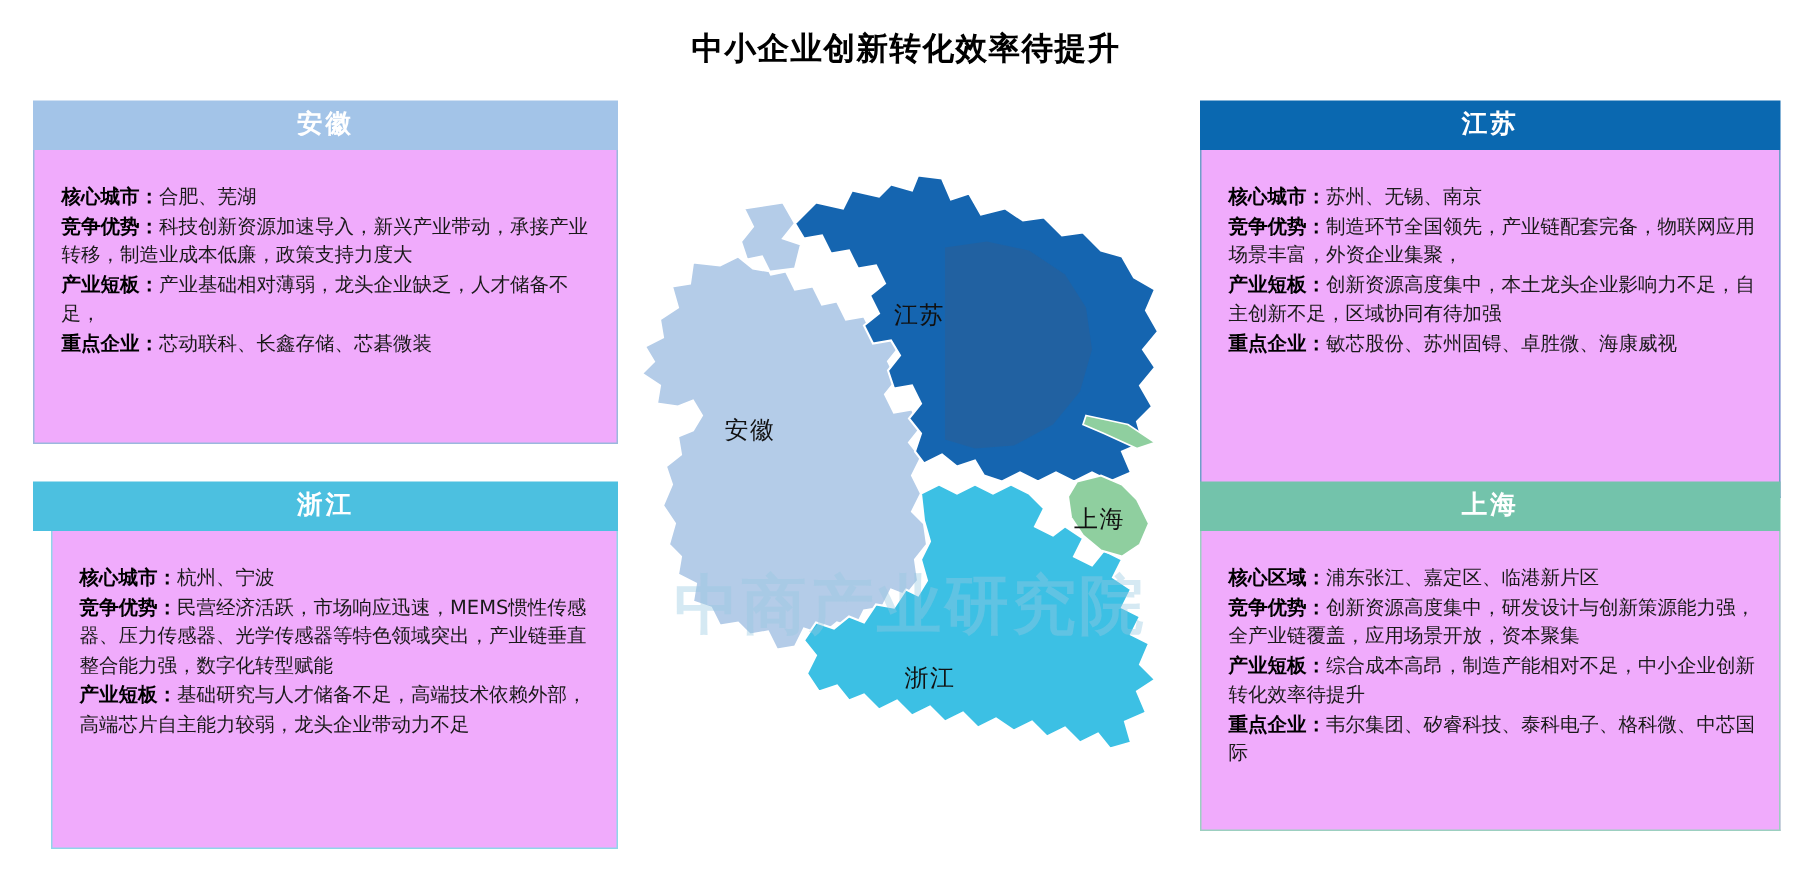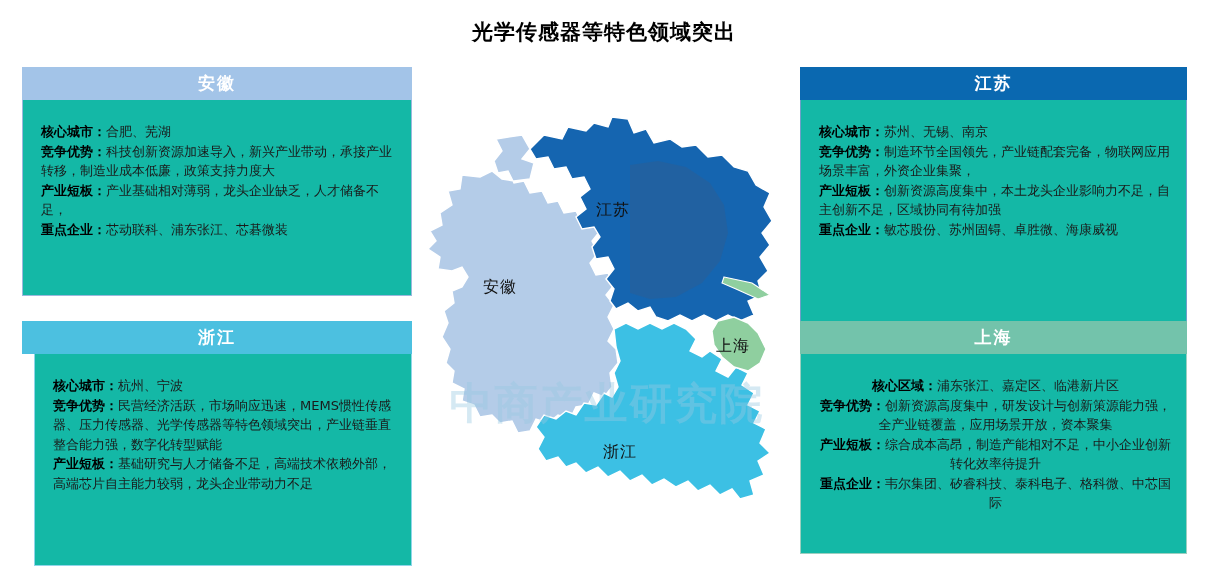--- a/index.html
+++ b/index.html
@@ -39,21 +39,21 @@
     text-align: center;
     color: #ffffff;
     font-size: 17px;
     font-weight: bold;
     letter-spacing: 2px;
   }
   .panel-body {
     box-sizing: border-box;
     border: 1px solid #9bb8dd;
     border-top: none;
-    background: #14b8a6;
+    background: #f0abfc;
     padding: 22px 14px 8px 18px;
     font-size: 13px;
     line-height: 19.5px;
     color: #1a1a1a;
   }
   .panel-body .row {
     margin: 0;
     padding: 0;
     text-indent: 0;
   }
@@ -63,21 +63,21 @@
   }
 
   
   #panel-anhui   { left: 22px;  top: 67px;  width: 390px; }
   #panel-anhui   .panel-body { height: 196px; }
   #panel-zhejiang{ left: 22px;  top: 321px; width: 390px; }
   #panel-zhejiang .panel-body { height: 212px; }
   #panel-jiangsu { left: 800px; top: 67px;  width: 387px; }
   #panel-jiangsu .panel-body { height: 232px; }
   #panel-shanghai{ left: 800px; top: 321px; width: 387px; }
-  #panel-shanghai .panel-body { height: 200px; text-align: center; }
+  #panel-shanghai .panel-body { height: 200px; }
 
   #panel-anhui    .panel-header { background: #a3c4e8; }
   #panel-zhejiang .panel-header { background: #4cc0e0; }
   #panel-jiangsu  .panel-header { background: #0a68b0; }
   #panel-shanghai .panel-header { background: #73c3ab; }
 
   #panel-zhejiang .panel-body { border-color: #8fd5e9; margin-left: 12px; }
   #panel-jiangsu  .panel-body { border-color: #6f9fc9; }
   #panel-shanghai .panel-body { border-color: #9ccfc0; }
 
@@ -116,36 +116,36 @@
     white-space: nowrap;
   }
   #label-jiangsu  { left: 178px; top: 95px; }
   #label-anhui    { left: 65px;  top: 172px; }
   #label-shanghai { left: 298px; top: 231px; }
   #label-zhejiang { left: 185px; top: 337px; }
 </style>
 </head>
 <body>
 
-<div class="page-title">光学传感器等特色领域突出</div>
+<div class="page-title">中小企业创新转化效率待提升</div>
 
 <div class="panel" id="panel-anhui">
   <div class="panel-header">安徽</div>
   <div class="panel-body">
     <div class="row">
       <span class="lbl">核心城市：</span><span>合肥、芜湖</span>
     </div>
     <div class="row">
       <span class="lbl">竞争优势：</span><span>科技创新资源加速导入，新兴产业带动，承接产业转移，制造业成本低廉，政策支持力度大</span>
     </div>
     <div class="row">
       <span class="lbl">产业短板：</span><span>产业基础相对薄弱，龙头企业缺乏，人才储备不足，</span>
     </div>
     <div class="row">
-      <span class="lbl">重点企业：</span><span>芯动联科、浦东张江、芯碁微装</span>
+      <span class="lbl">重点企业：</span><span>芯动联科、长鑫存储、芯碁微装</span>
     </div>
   </div>
 </div>
 
 <div class="panel" id="panel-zhejiang">
   <div class="panel-header">浙江</div>
   <div class="panel-body">
     <div class="row">
       <span class="lbl">核心城市：</span><span>杭州、宁波</span>
     </div>

